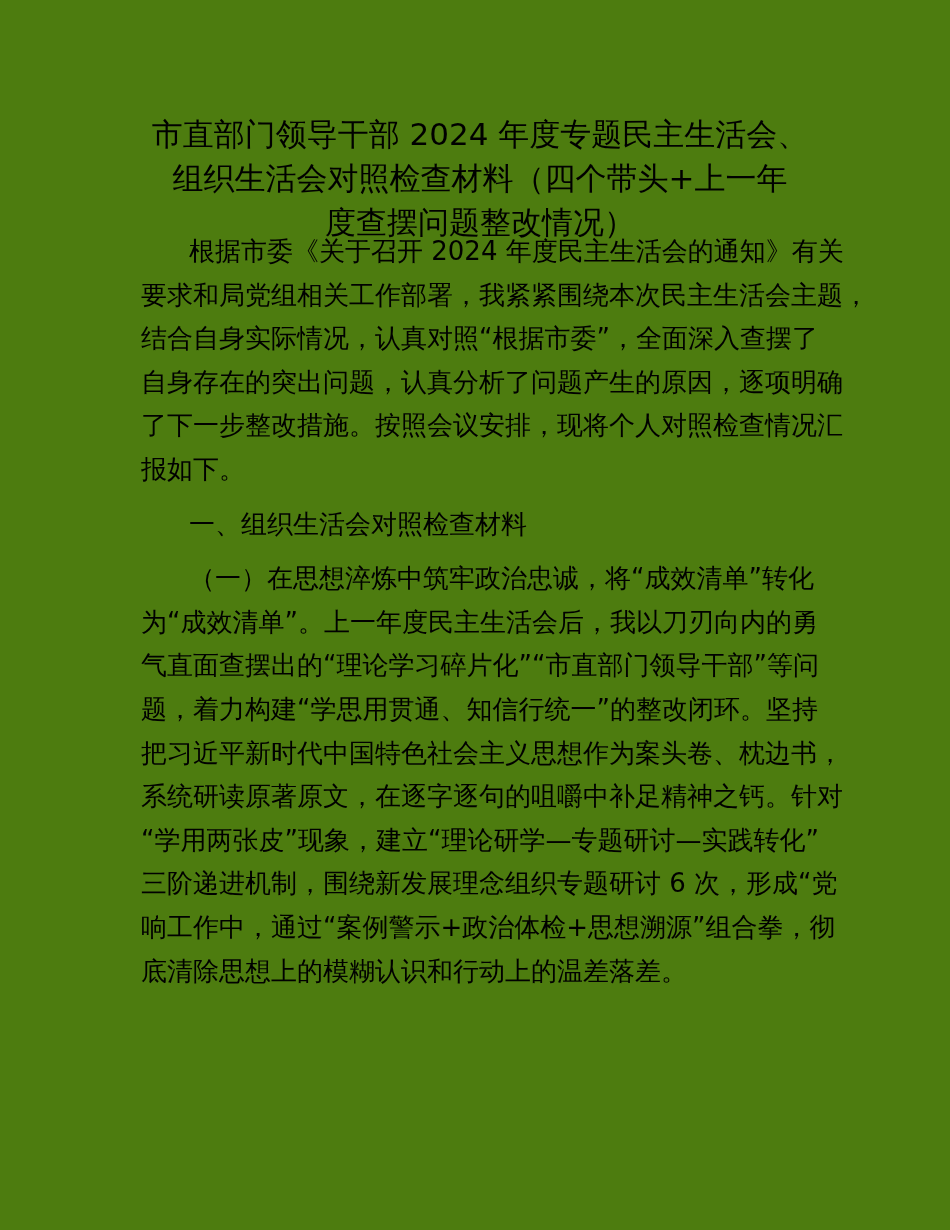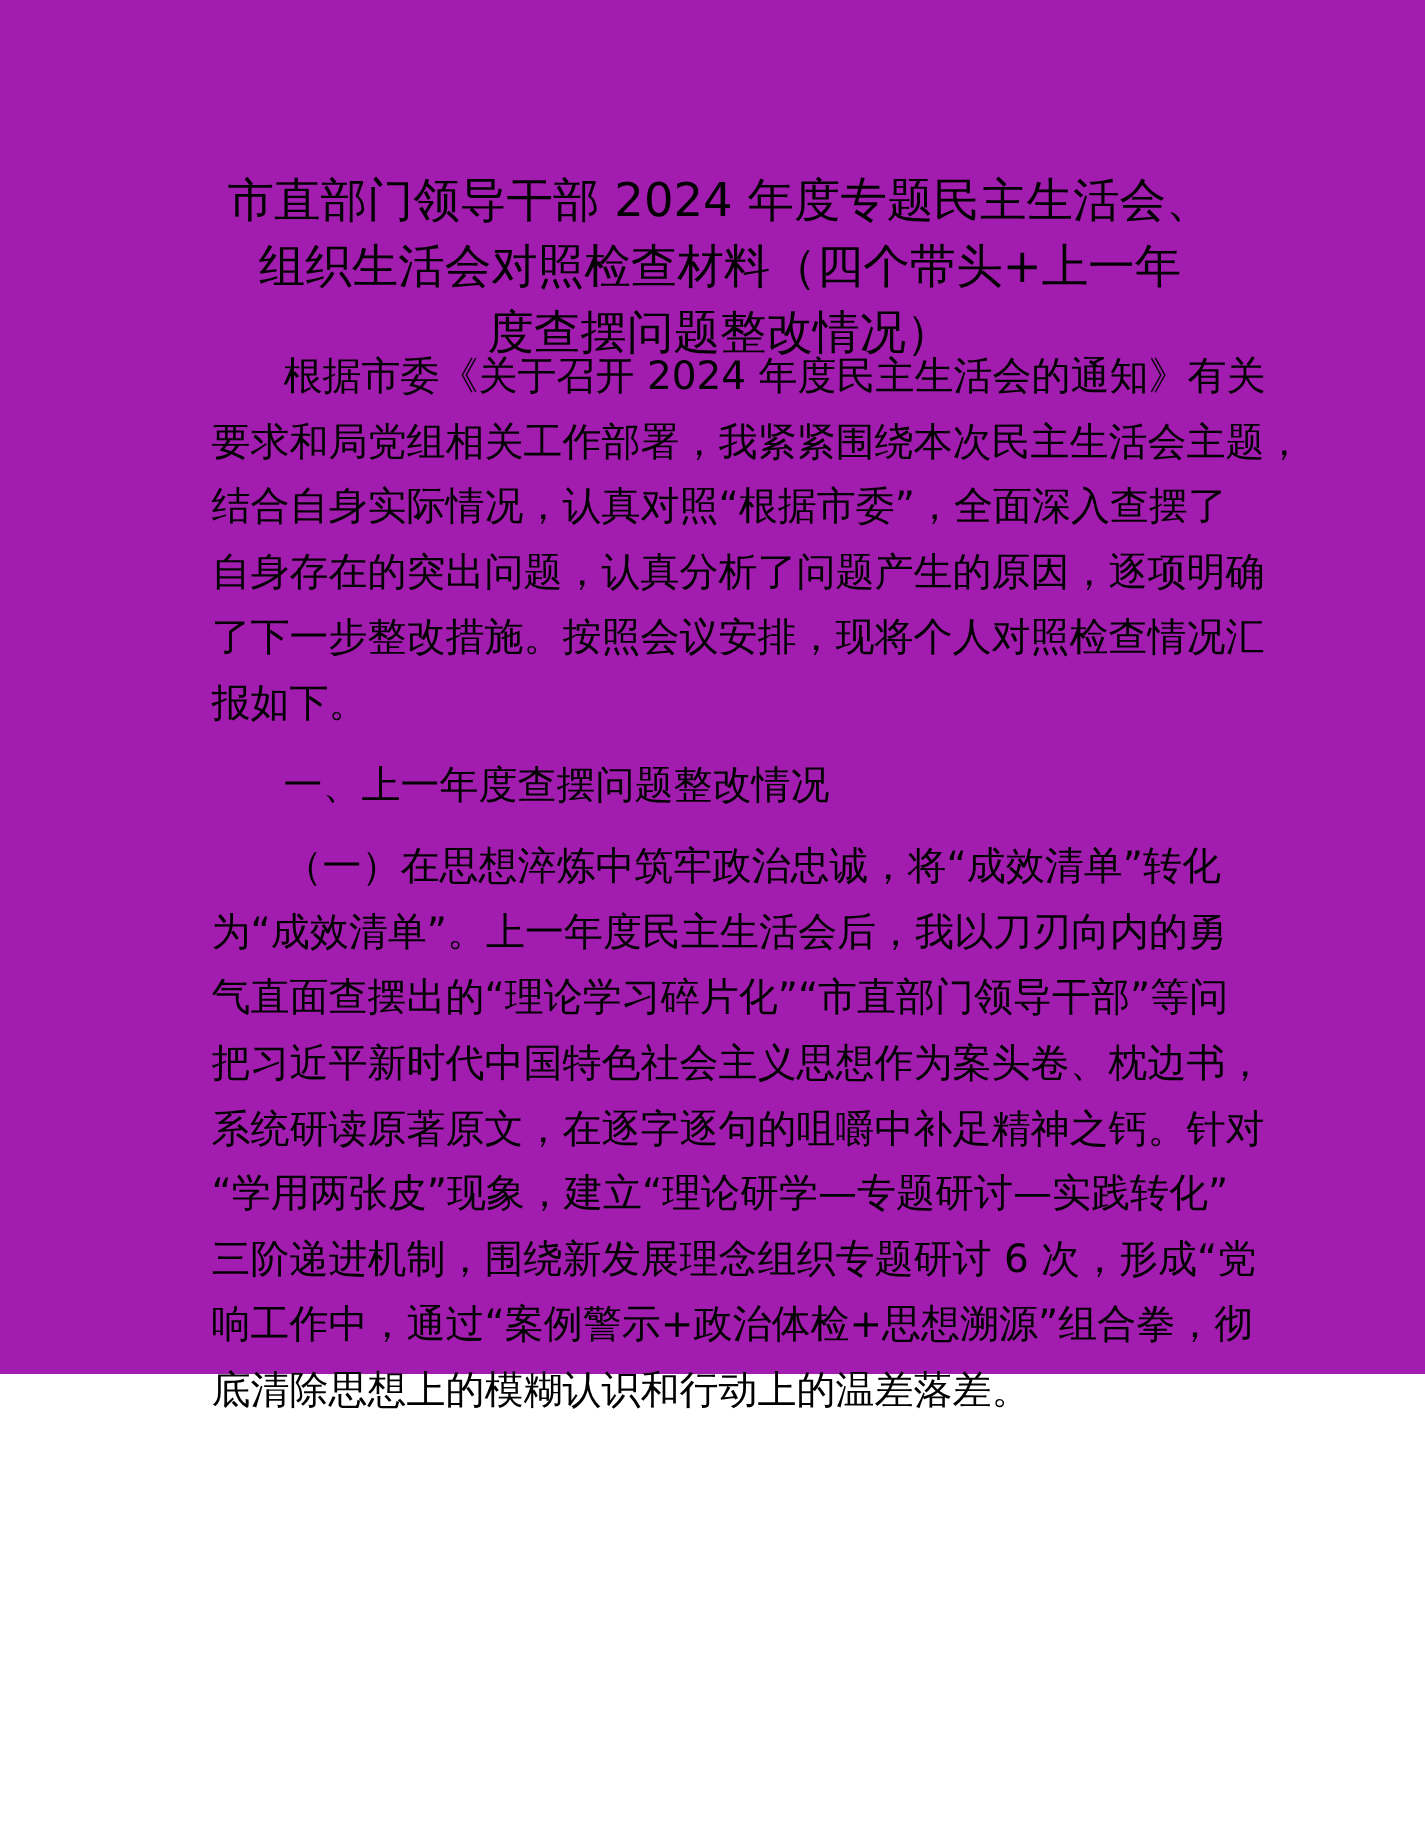--- a/index.html
+++ b/index.html
@@ -13,22 +13,22 @@
       position: relative;
       overflow: hidden;
       font-family: "DejaVu Sans", "Liberation Sans", sans-serif;
       color: #000000;
     }
     .page {
       position: absolute;
       left: 0;
       top: 0;
       width: 950px;
-      height: 916px;
-      background: #a21caf;
+      height: 1230px;
+      background: #4d7c0f;
     }
     .title {
       position: absolute;
       left: 130px;
       top: 112px;
       width: 700px;
       text-align: center;
       font-size: 31px;
       line-height: 44px;
       letter-spacing: 0px;
@@ -80,29 +80,30 @@
       <span class="line">要求和局党组相关工作部署，我紧紧围绕本次民主生活会主题，</span>
       <span class="line">结合自身实际情况，认真对照“根据市委”，全面深入查摆了</span>
       <span class="line">自身存在的突出问题，认真分析了问题产生的原因，逐项明确</span>
       <span class="line">了下一步整改措施。按照会议安排，现将个人对照检查情况汇</span>
       <span class="line">报如下。</span>
     </p>
 
     <div class="gap"></div>
 
     <p class="para">
-      <span class="line indent">一、上一年度查摆问题整改情况</span>
+      <span class="line indent">一、组织生活会对照检查材料</span>
     </p>
 
     <div class="gap"></div>
 
     <p class="para">
       <span class="line indent">（一）在思想淬炼中筑牢政治忠诚，将“成效清单”转化</span>
       <span class="line">为“成效清单”。上一年度民主生活会后，我以刀刃向内的勇</span>
       <span class="line">气直面查摆出的“理论学习碎片化”“市直部门领导干部”等问</span>
+      <span class="line">题，着力构建“学思用贯通、知信行统一”的整改闭环。坚持</span>
       <span class="line">把习近平新时代中国特色社会主义思想作为案头卷、枕边书，</span>
       <span class="line">系统研读原著原文，在逐字逐句的咀嚼中补足精神之钙。针对</span>
       <span class="line">“学用两张皮”现象，建立“理论研学—专题研讨—实践转化”</span>
       <span class="line">三阶递进机制，围绕新发展理念组织专题研讨 6 次，形成“党</span>
       <span class="line">响工作中，通过“案例警示+政治体检+思想溯源”组合拳，彻</span>
       <span class="line">底清除思想上的模糊认识和行动上的温差落差。</span>
     </p>
 
   </div>
 </div>

